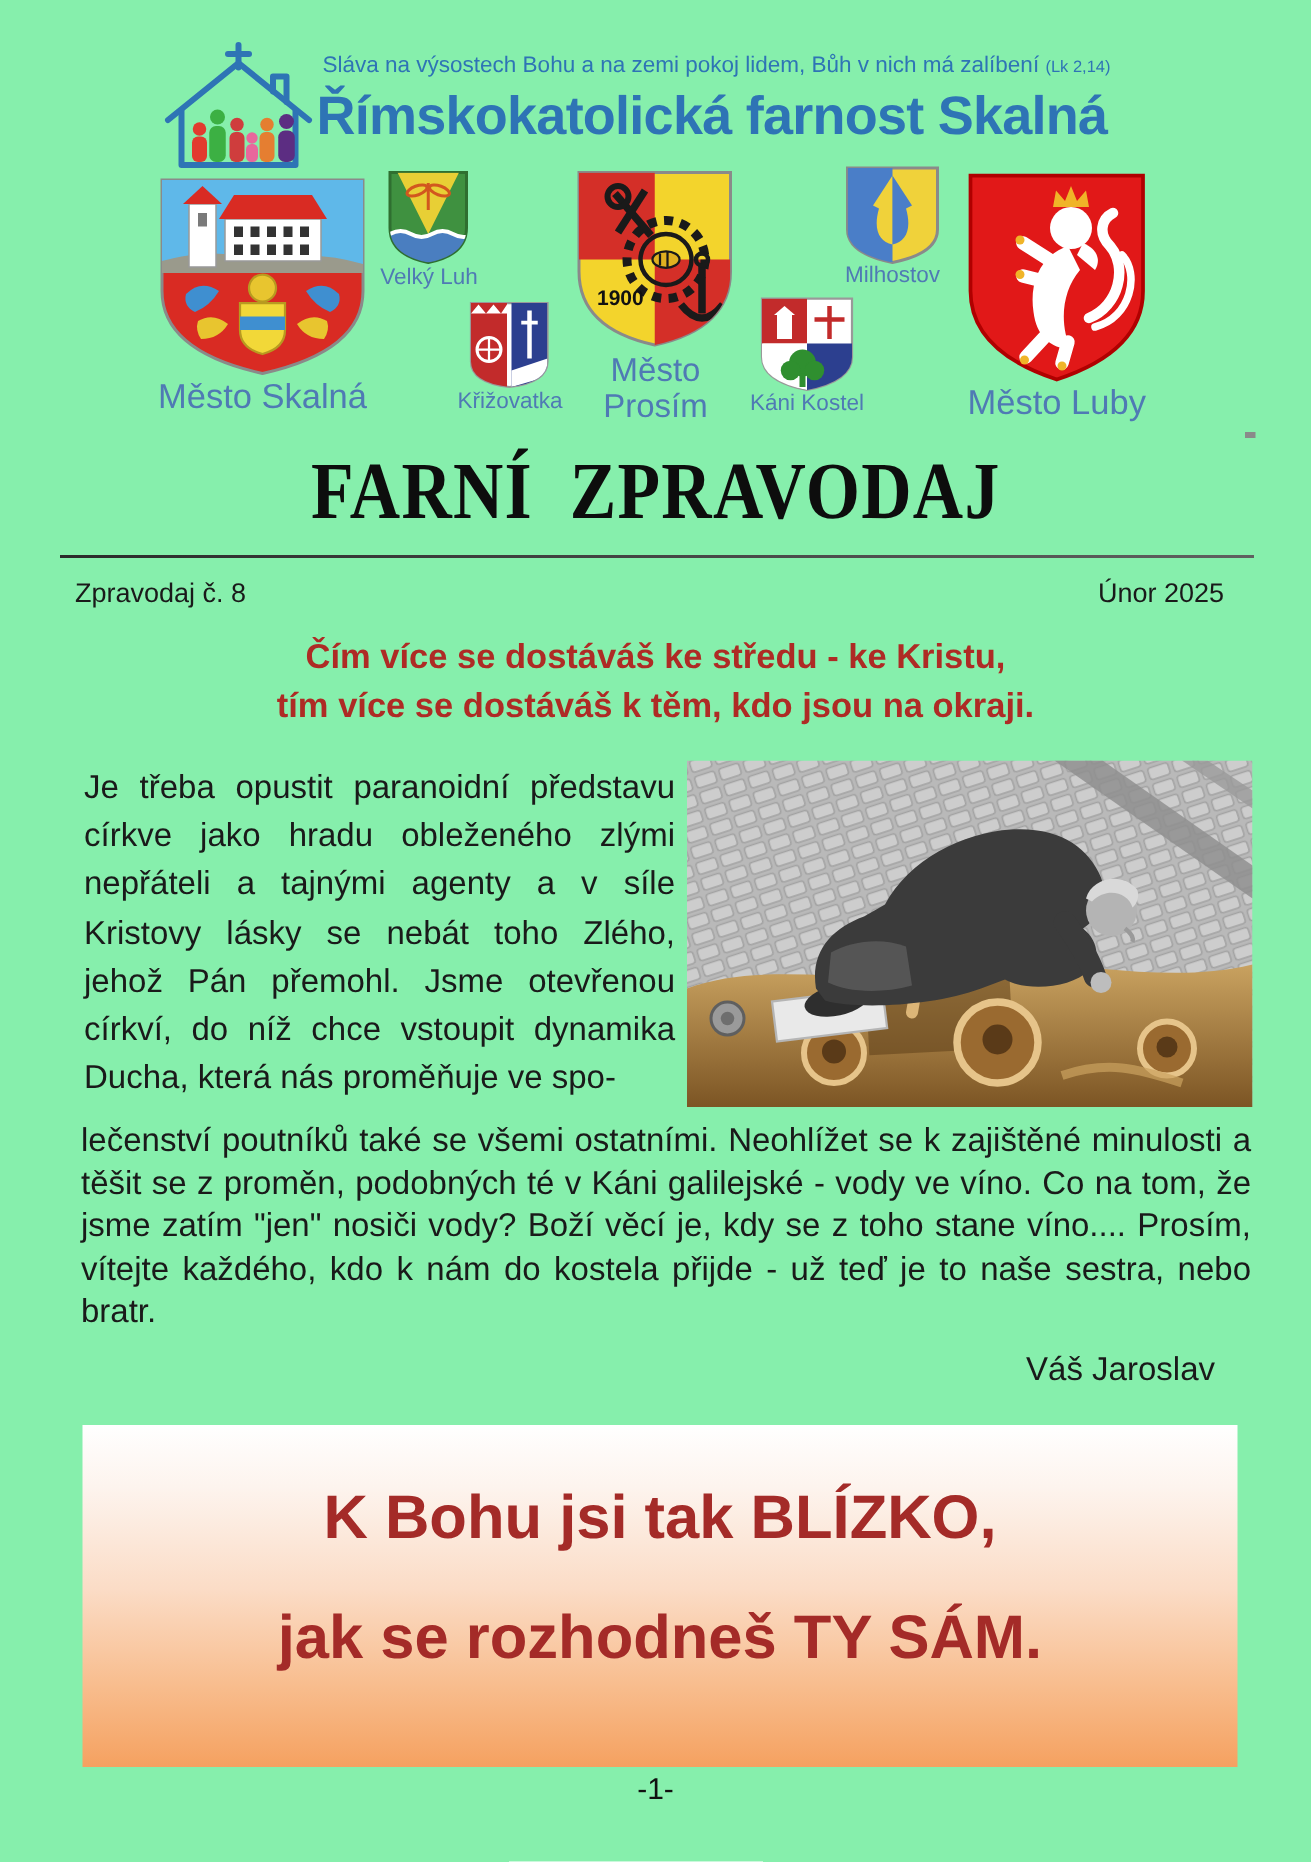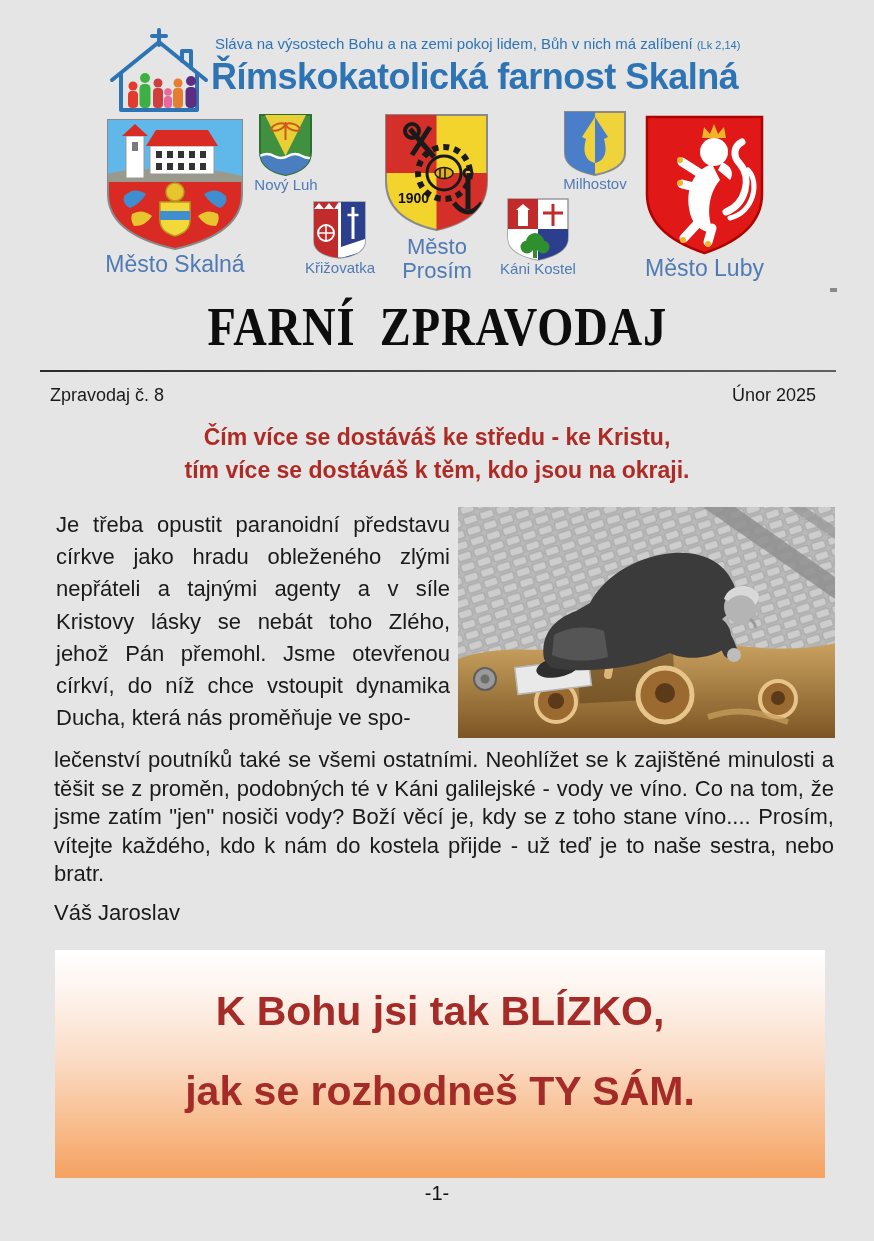--- a/index.html
+++ b/index.html
@@ -1,18 +1,18 @@
 <!DOCTYPE html>
 <html><head>
 <meta charset="utf-8">
 <style>
   html,body{margin:0;padding:0;background:#ffffff;}
   .page{
     position:relative;width:874px;height:1241px;margin:0 auto;
-    background:#e5e5e5;overflow:hidden;
+    background:#86efac;overflow:hidden;
     font-family:"Liberation Sans",sans-serif;color:#1a1a1a;
   }
   .abs{position:absolute;}
 
   
   .motto{left:215px;top:35px;width:640px;font-size:15px;color:#2e74b5;}
   .motto .ref{font-size:11px;}
   .parish-title{left:211px;top:56px;width:660px;font-size:36px;font-weight:bold;color:#2e74b5;letter-spacing:-0.5px;}
 
   
@@ -34,21 +34,21 @@
   .issue{left:50px;top:385px;font-size:18px;}
   .date{top:385px;right:58px;font-size:18px;text-align:right;}
 
   
   .headline{left:0;top:421px;width:874px;text-align:center;font-size:23px;font-weight:bold;
     color:#ae2b25;line-height:33px;}
 
   
   .para1{left:56px;top:509px;width:394px;font-size:22px;line-height:32.2px;text-align:justify;}
   .para2{left:54px;top:746px;width:780px;font-size:22px;line-height:28.6px;text-align:justify;}
-  .signature{left:54px;top:900px;width:756px;text-align:left;font-size:22px;}
+  .signature{left:54px;top:900px;width:756px;text-align:right;font-size:22px;}
 
   
   .photo{left:458px;top:507px;width:377px;height:231px;}
 
   
   .banner{
     left:55px;top:950px;width:770px;height:228px;
     background:linear-gradient(180deg,#ffffff 0%,#fdf4ee 18%,#fbdcc6 48%,#f8bd8e 76%,#f5a160 100%);
   }
   .banner-line{position:absolute;left:0;width:770px;text-align:center;
@@ -156,21 +156,21 @@
       <polygon points="8,3 49,3 28.5,44" fill="#e8cf35"></polygon>
       <path d="M3,44 Q10,40 17,44 T31,44 T45,44 T59,44 L59,66 L3,66 Z" fill="#4a7ec0"></path>
       <path d="M3,44 Q10,40 17,44 T31,44 T45,44 T59,44" fill="none" stroke="#ffffff" stroke-width="2.5"></path>
       <g stroke="#d2571e" stroke-width="2" fill="none">
         <line x1="28.5" y1="10" x2="28.5" y2="28"></line>
         <ellipse cx="21" cy="15" rx="7" ry="3" transform="rotate(-20 21 15)"></ellipse>
         <ellipse cx="36" cy="15" rx="7" ry="3" transform="rotate(20 36 15)"></ellipse>
       </g>
     </g>
   </svg>
-  <div class="abs coat-label lbl-sm" style="left:244px;top:177px;width:84px;">Nový Luh</div>
+  <div class="abs coat-label lbl-sm" style="left:244px;top:177px;width:84px;">Velký Luh</div>
 
   <svg class="abs" style="left:311px;top:199px;" width="57" height="62" viewBox="0 0 57 62">
     <defs>
         <clipPath id="cpKR">
           <path d="M3,3 H54 V42 Q54,56 28.5,59 Q3,56 3,42 Z"></path>
         </clipPath>
       </defs>
     <path d="M3,3 H54 V42 Q54,56 28.5,59 Q3,56 3,42 Z" fill="#ffffff" stroke="#999" stroke-width="1.5"></path>
     <g clip-path="url(#cpKR)">
       <rect x="3" y="3" width="24" height="56" fill="#c22b2b"></rect>

